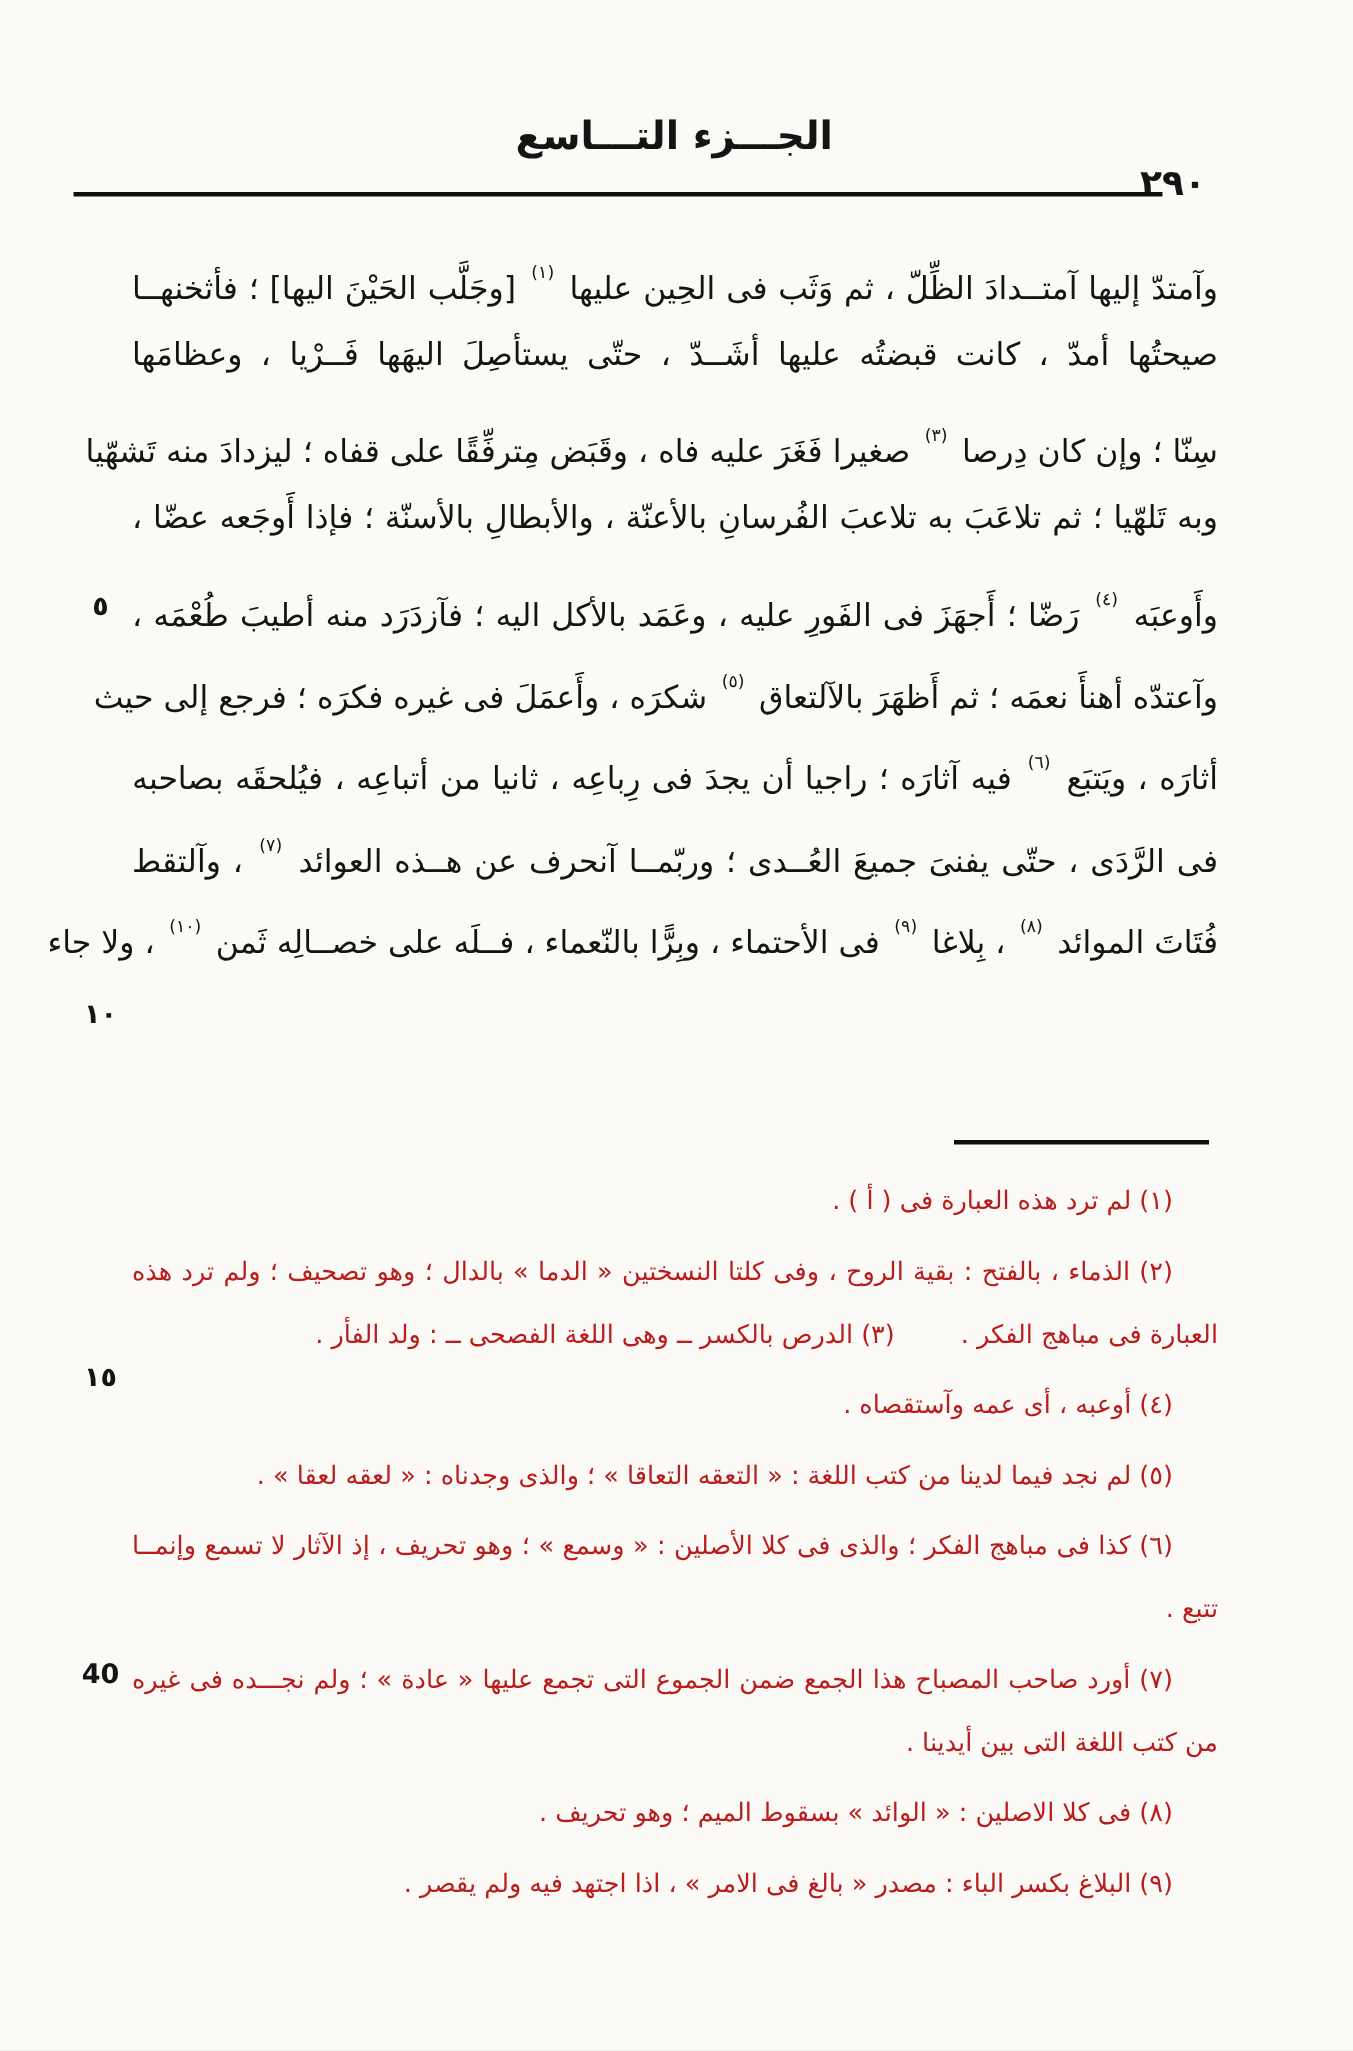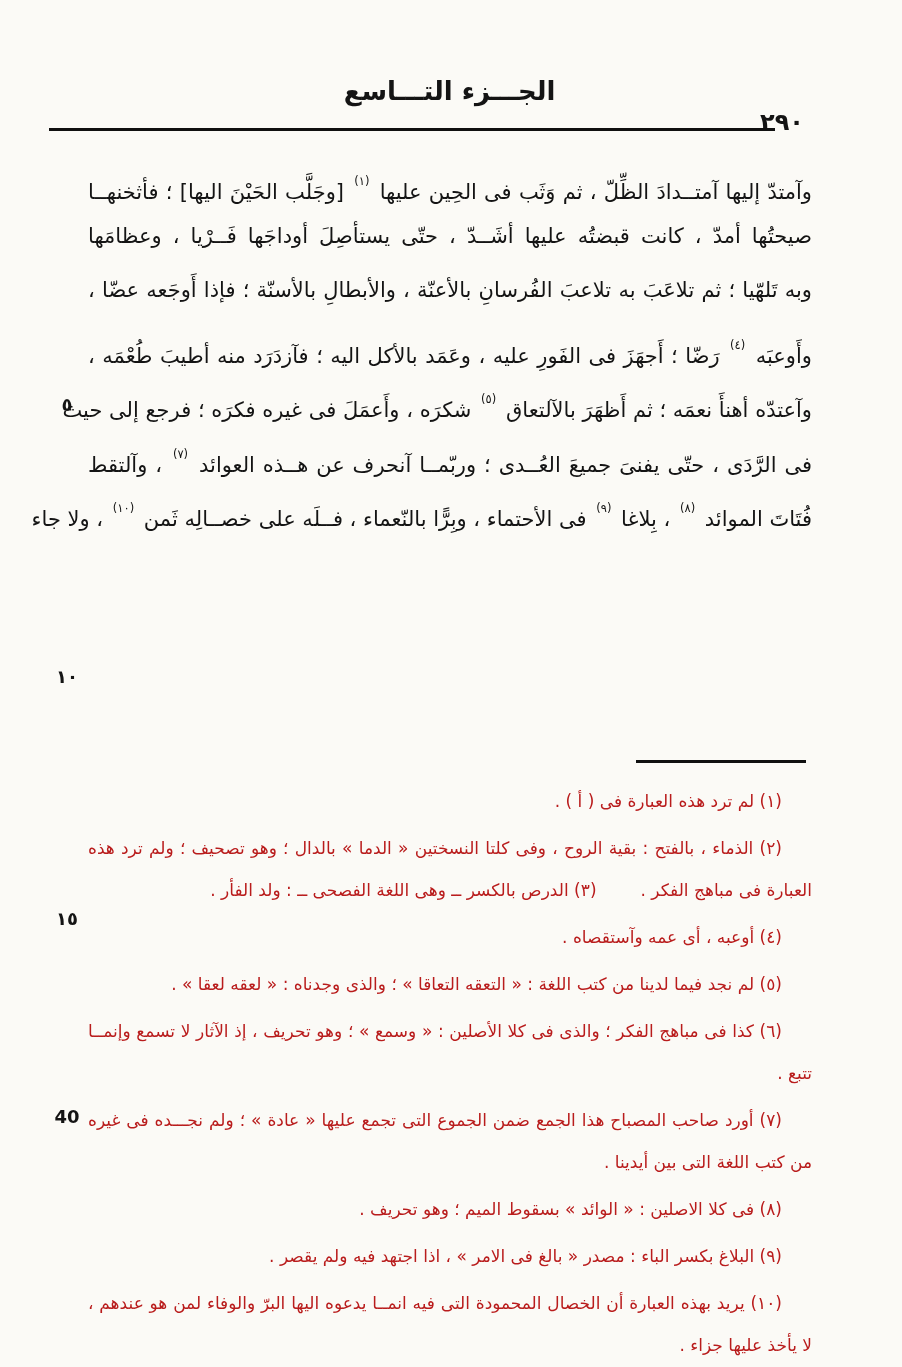--- a/index.html
+++ b/index.html
@@ -80,24 +80,26 @@
 <div class="page">
 
   <div class="header-title">الجـــزء التـــاسع</div>
 
   <div class="page-number">٢٩٠</div>
 
   <div class="header-rule"></div>
 
   <div class="body-text">
       <div class="body-line">وآمتدّ إليها آمتــدادَ الظِّلّ ، ثم وَثَب فى الحِين عليها <span class="fn-mark">(١)</span> [وجَلَّب الحَيْنَ اليها] ؛ فأثخنهــا</div>
-      <div class="body-line">صيحتُها أمدّ ، كانت قبضتُه عليها أشَــدّ ، حتّى يستأصِلَ أوداجَها فَــرْيا ، وعظامَها</div>
+      <div class="body-line">صيحتُها أمدّ ، كانت قبضتُه عليها أشَــدّ ، حتّى يستأصِلَ اليهَها فَــرْيا ، وعظامَها</div>
+      <div class="body-line">سِنّا ؛ وإن كان دِرصا <span class="fn-mark">(٣)</span> صغيرا فَغَرَ عليه فاه ، وقَبَض مِترفِّقًا على قفاه ؛ ليزدادَ منه تَشهّيا</div>
       <div class="body-line">وبه تَلهّيا ؛ ثم تلاعَبَ به تلاعبَ الفُرسانِ بالأعنّة ، والأبطالِ بالأسنّة ؛ فإذا أَوجَعه عضّا ،</div>
       <div class="body-line">وأَوعبَه <span class="fn-mark">(٤)</span> رَضّا ؛ أَجهَزَ فى الفَورِ عليه ، وعَمَد بالأكل اليه ؛ فآزدَرَد منه أطيبَ طُعْمَه ،</div>
       <div class="body-line">وآعتدّه أهنأَ نعمَه ؛ ثم أَظهَرَ بالآلتعاق <span class="fn-mark">(٥)</span> شكرَه ، وأَعمَلَ فى غيره فكرَه ؛ فرجع إلى حيث</div>
+      <div class="body-line">أثارَه ، ويَتبَع <span class="fn-mark">(٦)</span> فيه آثارَه ؛ راجيا أن يجدَ فى رِباعِه ، ثانيا من أتباعِه ، فيُلحقَه بصاحبه</div>
       <div class="body-line">فى الرَّدَى ، حتّى يفنىَ جميعَ العُــدى ؛ وربّمــا آنحرف عن هــذه العوائد <span class="fn-mark">(٧)</span> ، وآلتقط</div>
       <div class="body-line">فُتَاتَ الموائد <span class="fn-mark">(٨)</span> ، بِلاغا <span class="fn-mark">(٩)</span> فى الأحتماء ، وبِرًّا بالنّعماء ، فــلَه على خصــالِه ثَمن <span class="fn-mark">(١٠)</span> ، ولا جاء</div>
     </div>
 
   <div class="margin-num" style="top:394px">٥</div>
 
   <div class="margin-num" style="top:666px">١٠</div>
 
   <div class="margin-num" style="top:908px">١٥</div>
 
@@ -107,16 +109,15 @@
 
   <div class="footnotes">
       <p class="fn-para"><span class="fn-num">(١)</span> لم ترد هذه العبارة فى ( أ ) .</p>
       <p class="fn-para"><span class="fn-num">(٢)</span> الذماء ، بالفتح : بقية الروح ، وفى كلتا النسختين « الدما » بالدال ؛ وهو تصحيف ؛ ولم ترد هذه العبارة فى مباهج الفكر .<span class="fn-gap"></span><span class="fn-num">(٣)</span> الدرص بالكسر ــ وهى اللغة الفصحى ــ : ولد الفأر .</p>
       <p class="fn-para"><span class="fn-num">(٤)</span> أوعبه ، أى عمه وآستقصاه .</p>
       <p class="fn-para"><span class="fn-num">(٥)</span> لم نجد فيما لدينا من كتب اللغة : « التعقه التعاقا » ؛ والذى وجدناه : « لعقه لعقا » .</p>
       <p class="fn-para"><span class="fn-num">(٦)</span> كذا فى مباهج الفكر ؛ والذى فى كلا الأصلين : « وسمع » ؛ وهو تحريف ، إذ الآثار لا تسمع وإنمــا تتبع .</p>
       <p class="fn-para"><span class="fn-num">(٧)</span> أورد صاحب المصباح هذا الجمع ضمن الجموع التى تجمع عليها « عادة » ؛ ولم نجـــده فى غيره من كتب اللغة التى بين أيدينا .</p>
       <p class="fn-para"><span class="fn-num">(٨)</span> فى كلا الاصلين : « الوائد » بسقوط الميم ؛ وهو تحريف .</p>
       <p class="fn-para"><span class="fn-num">(٩)</span> البلاغ بكسر الباء : مصدر « بالغ فى الامر » ، اذا اجتهد فيه ولم يقصر .</p>
-      <p class="fn-para"><span class="fn-num">(١٠)</span> يريد بهذه العبارة أن الخصال المحمودة التى فيه انمــا يدعوه اليها البرّ والوفاء لمن هو عندهم ، لا يأخذ عليها جزاء .</p>
     </div>
 
 </div>
 
 </body></html>

